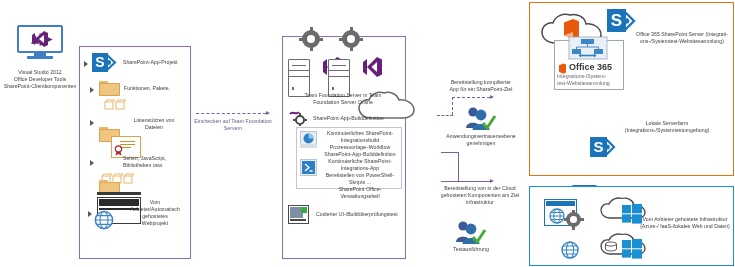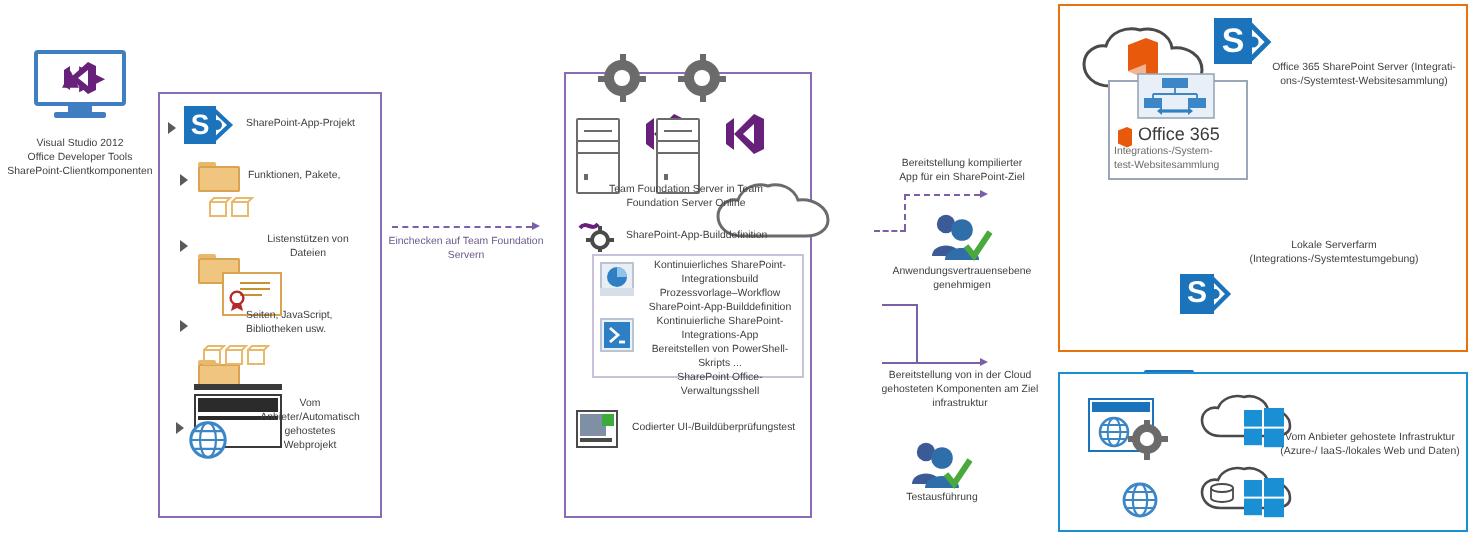--- a/index.html
+++ b/index.html
@@ -351,21 +351,21 @@
       <rect x="27" y="13" width="9" height="5" fill="#3b86c7"></rect>
       <path d="M20.5 8 L20.5 11 M9.5 11 L31.5 11 M9.5 11 L9.5 13 M31.5 11 L31.5 13" stroke="#3b86c7" stroke-width=".9" fill="none"></path>
       <path d="M14 19.5 L27 19.5" stroke="#2f7fc4" stroke-width="1.6"></path>
       <path d="M14 17.5 L11.5 19.5 L14 21.5 M27 17.5 L29.5 19.5 L27 21.5" fill="#2f7fc4"></path>
     </svg>
 </div>
 <div class="abs" style="left:556px;top:62px;width:64px;">
   <svg class="abs" style="left:2px;top:1px;" width="9" height="11" viewBox="0 0 9 11">
       <path d="M1 8.8 L1 2.2 L5.5 .5 L8 1.6 L8 9.6 L5.5 10.8 L1 8.8 Z" fill="#e8590c"></path>
     </svg>
-  <div class="abs" style="left:13px;top:0;font-size:9px;font-weight:normal;color:#3a3a3a;">Office 365</div>
+  <div class="abs" style="left:13px;top:0;font-size:9px;font-weight:bold;color:#3a3a3a;">Office 365</div>
 </div>
 <div class="abs lbl-l" style="left:557px;top:73px;width:64px;color:#6b6b6b;">
   <div>Integrations-/System-</div>
   <div>test-Websitesammlung</div>
 </div>
 
 <div class="abs lbl" style="left:633px;top:31px;width:98px;">
   <div>Office 365 SharePoint Server (Integrati-</div>
   <div>ons-/Systemtest-Websitesammlung)</div>
 </div>

